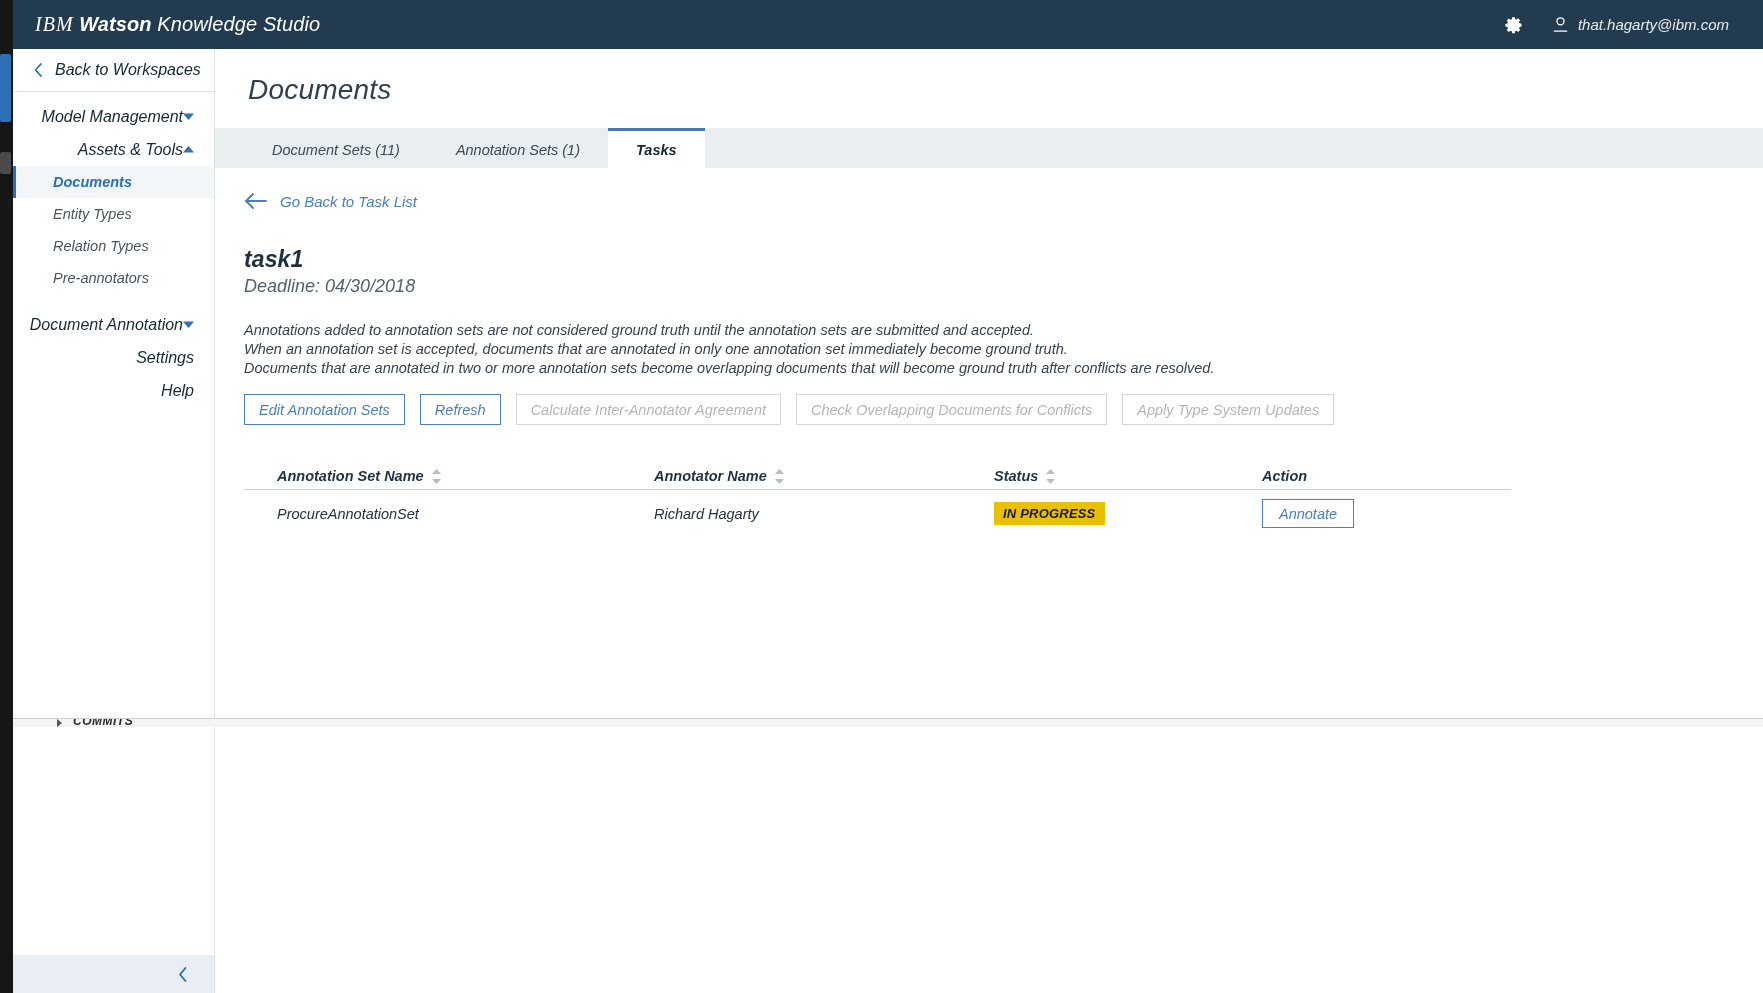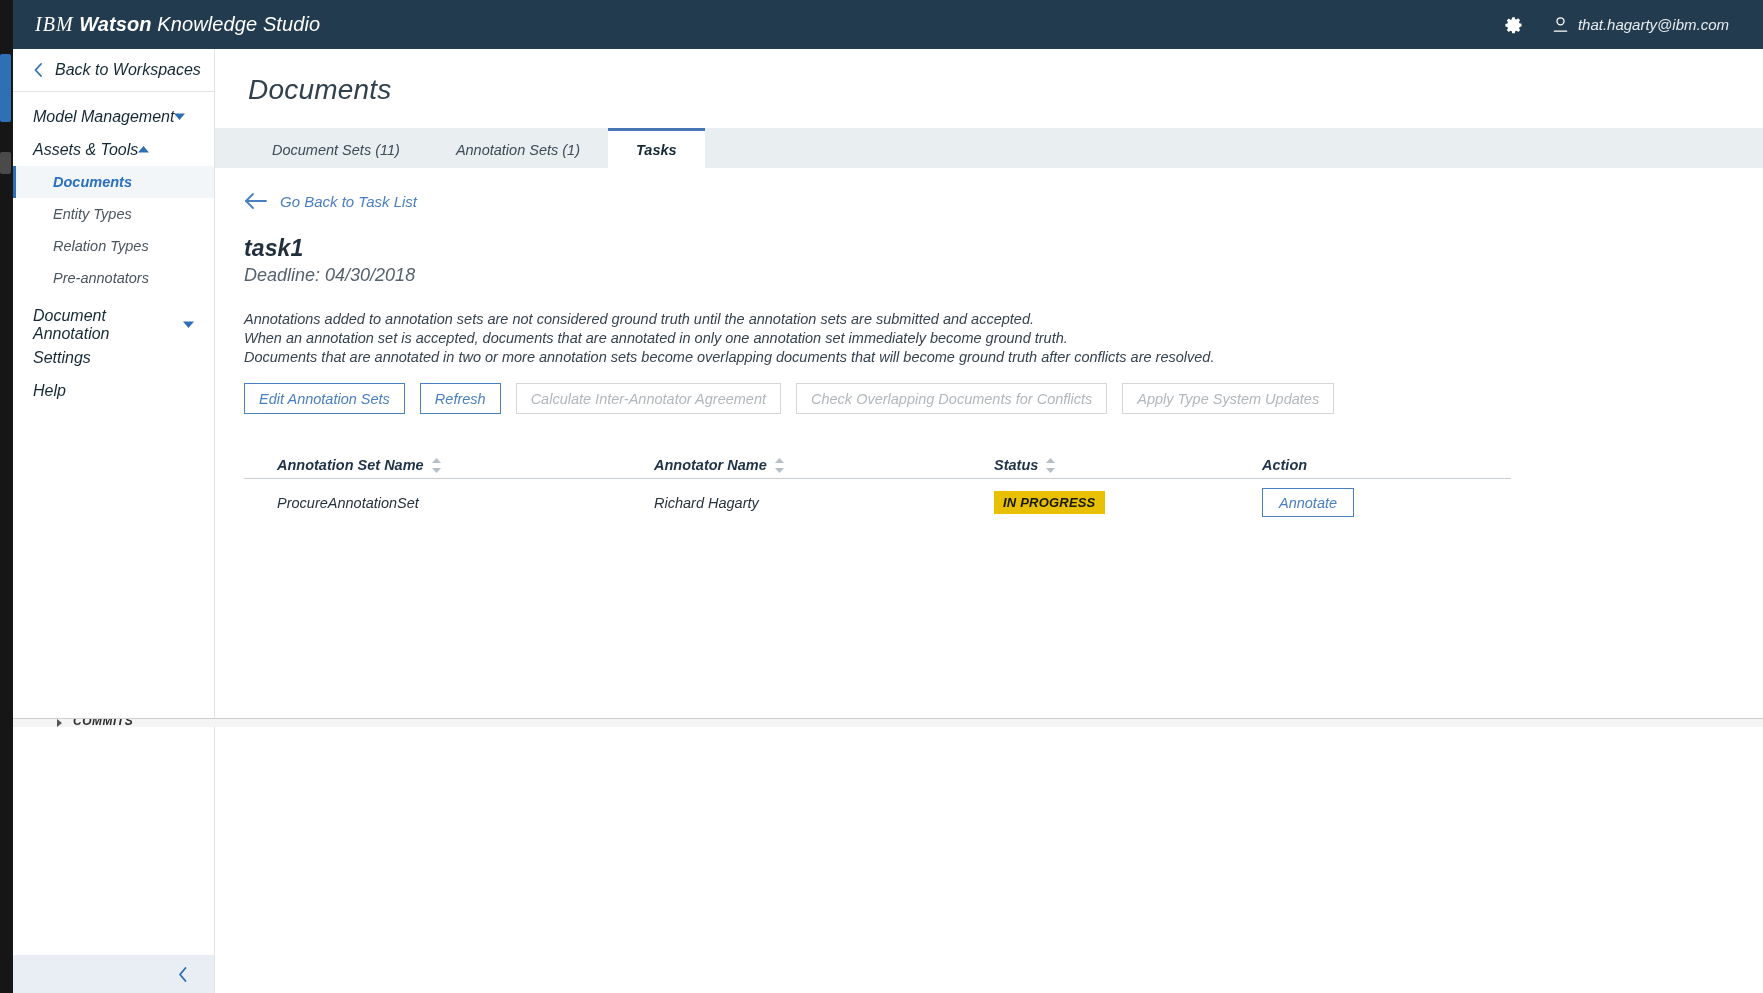--- a/index.html
+++ b/index.html
@@ -62,23 +62,24 @@
     padding-left: 20px;
     border-bottom: 1px solid #dfe3e6;
     color: #152935; font-size: 16px;
     cursor: pointer;
   }
   .chev-left { width: 10px; height: 16px; display:block; }
   .nav { padding-top: 8px; }
   .nav-group {
     height: 33px;
     display: flex; align-items: center;
-    padding: 0 20px 0 20px;
+    padding: 0 20px 0 10px;
     font-size: 16px; color: #152935;
     cursor: pointer;
+    justify-content: flex-end;
   }
   .nav-group .caret { margin-left: auto; width: 11px; height: 9px; display: block; }
   .nav-item {
     height: 32px;
     display: flex; align-items: center;
     padding-left: 37px;
     font-size: 14.5px; color: #4a5560;
     border-left: 3px solid transparent;
     cursor: pointer;
   }
@@ -154,21 +155,21 @@
   
   .content { padding: 24px 0 0 29px; }
   .back-link {
     display: flex; align-items: center; gap: 12px;
     color: #4a7fc1; font-size: 15px;
     cursor: pointer; width: fit-content;
   }
   .arrow-left { width: 24px; height: 18px; display: block; }
   .task-title {
     font-size: 23px; font-weight: 700; color: #1f2f3d;
-    margin-top: 25px; letter-spacing: .1px;
+    margin-top: 36px; letter-spacing: .1px;
   }
   .deadline { font-size: 18px; color: #55626d; margin-top: 3px; }
   .desc {
     margin-top: 24px;
     font-size: 14.5px; color: #36434f; line-height: 19px;
   }
 
   .btn-row { display: flex; gap: 12px; margin-top: 16px; }
   .btn {
     height: 31px;

